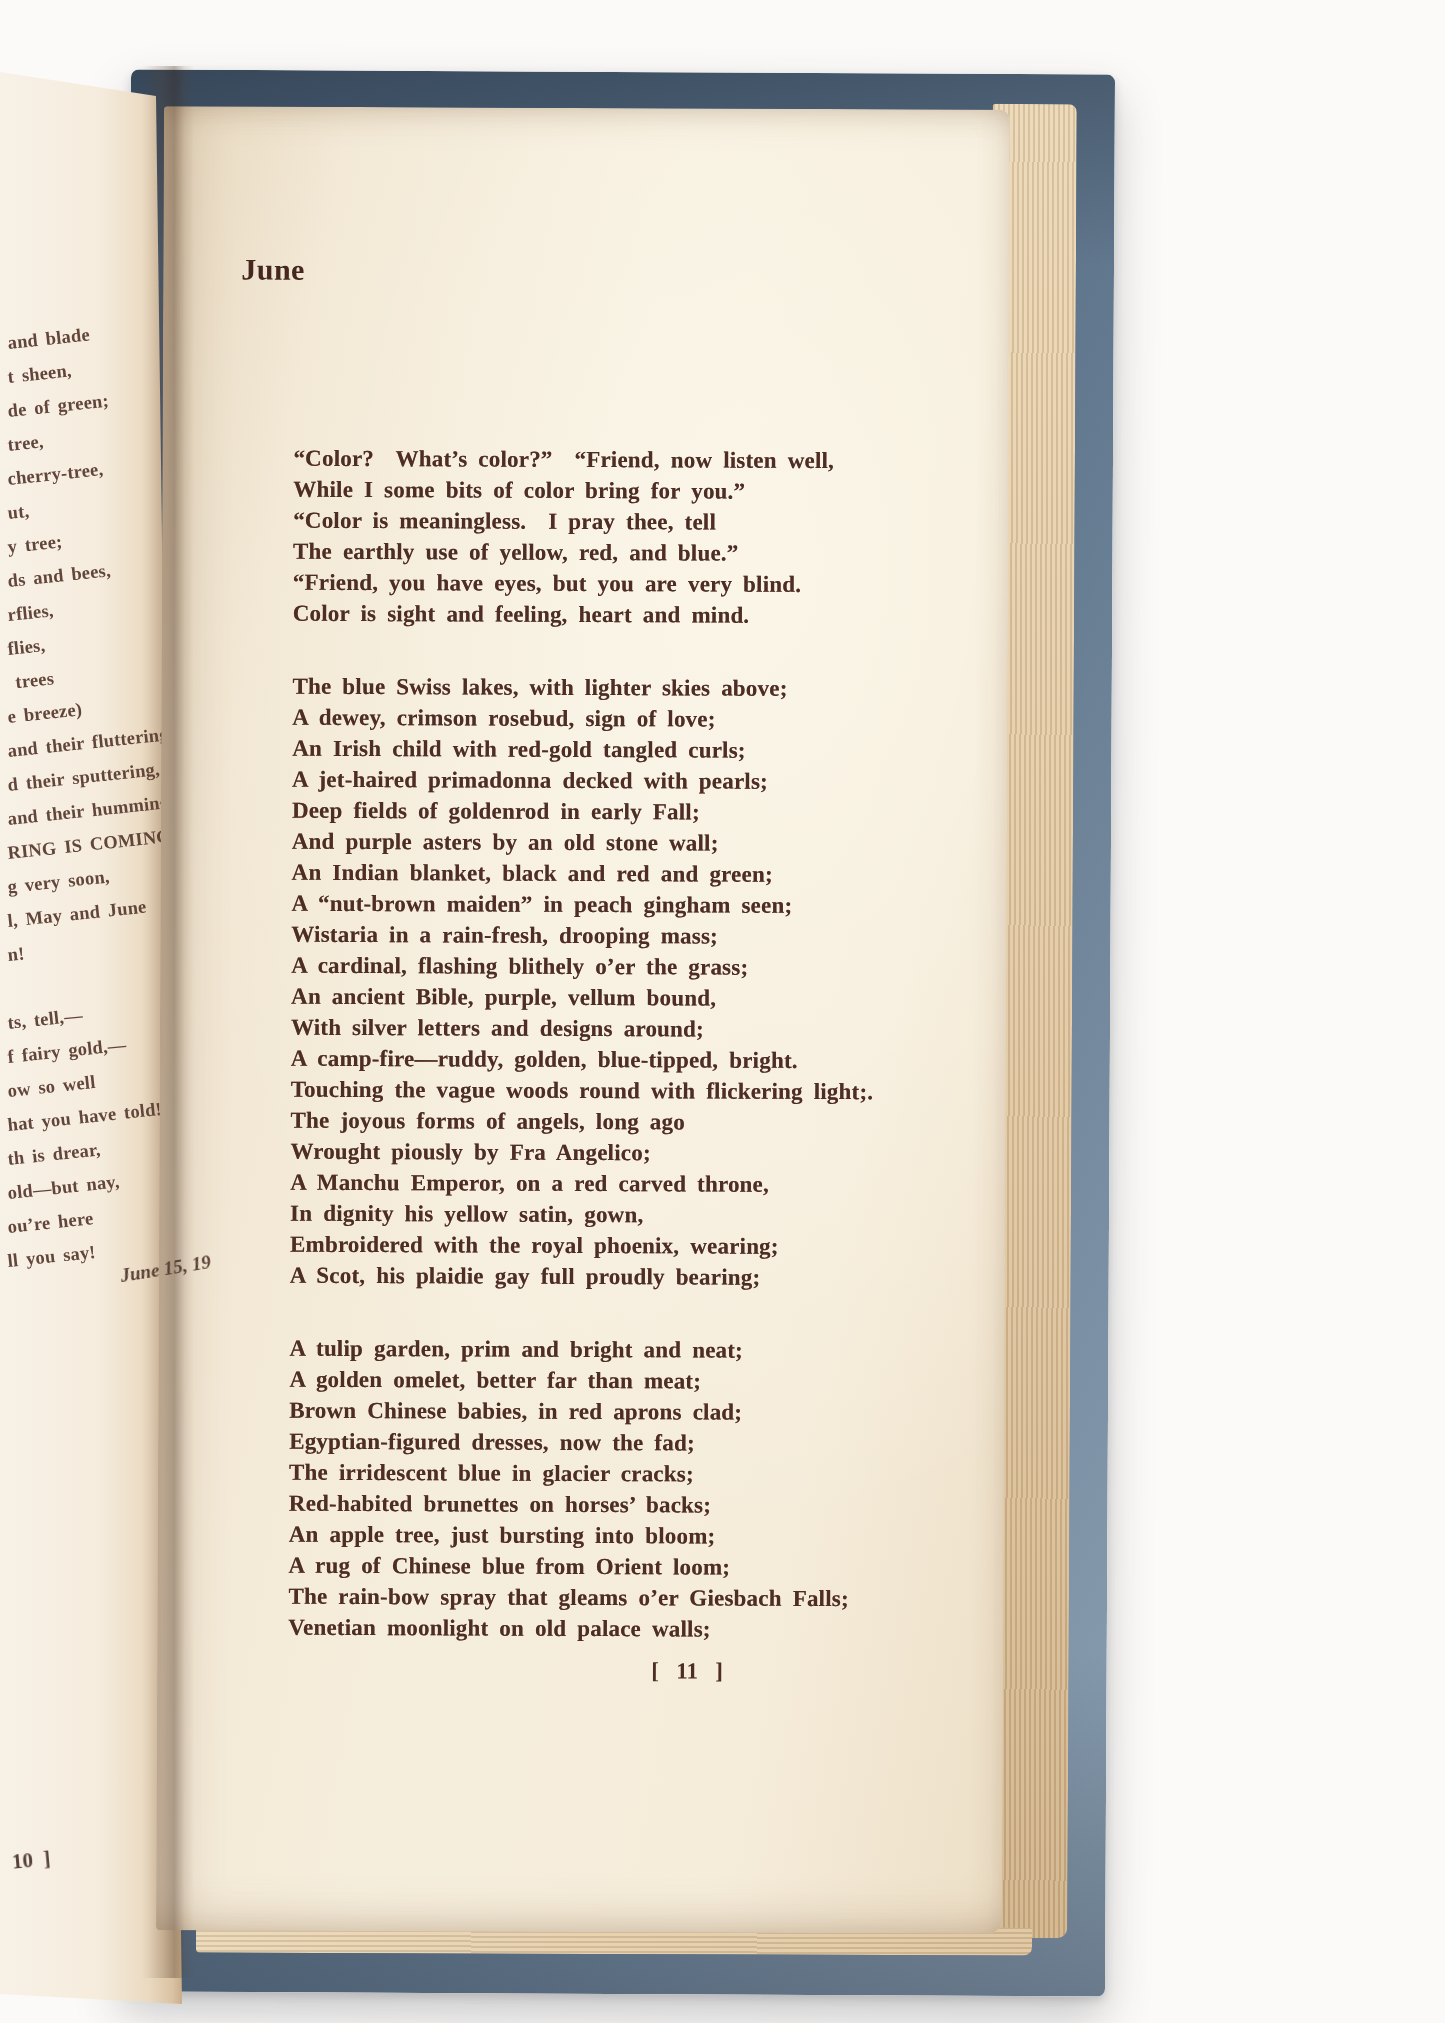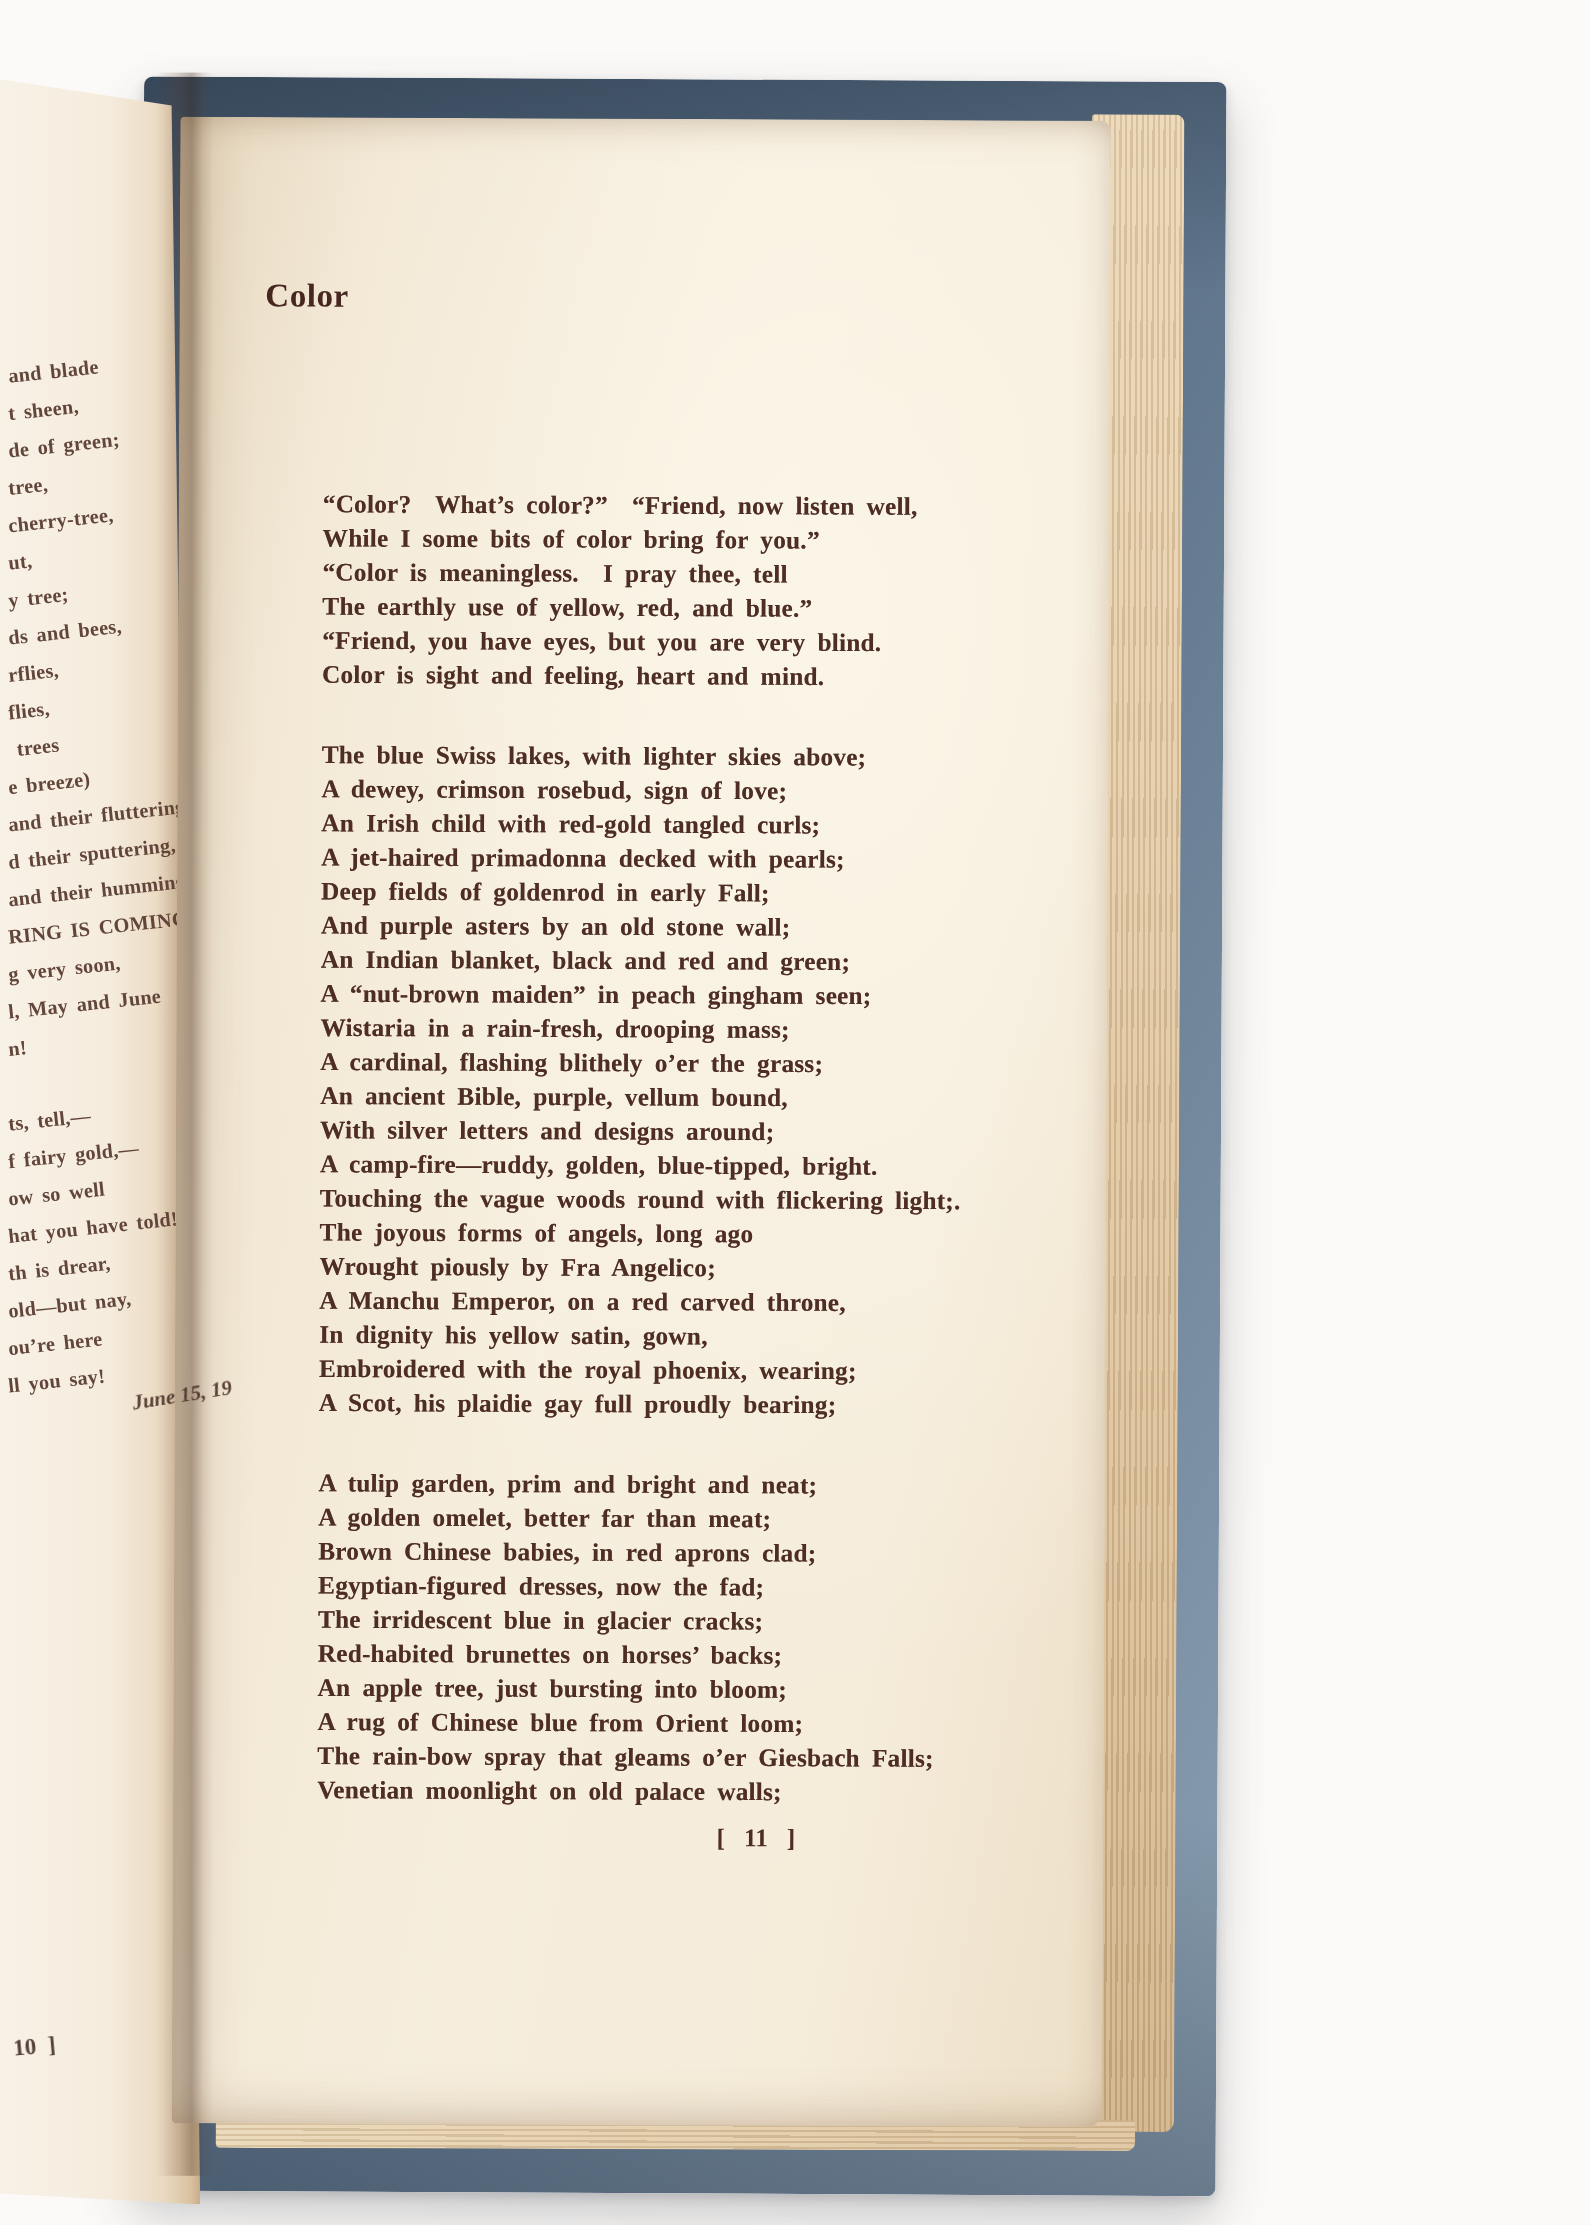--- a/index.html
+++ b/index.html
@@ -146,21 +146,21 @@
         <div class="frag-line">old—but nay,</div>
         <div class="frag-line">ou’re here</div>
         <div class="frag-line">ll you say!</div>
       </div>
     <div class="left-folio">10  ]</div>
   </div>
 
   <div class="date-note">June 15, 19</div>
 
   <div class="right-page">
-    <h1 class="poem-title">Color</h1>
+    <h1 class="poem-title">June</h1>
 
     <div class="poem">
       <div class="stanza">
           <div class="poem-line">“Color?  What’s color?”  “Friend, now listen well,</div>
           <div class="poem-line">While I some bits of color bring for you.”</div>
           <div class="poem-line">“Color is meaningless.  I pray thee, tell</div>
           <div class="poem-line">The earthly use of yellow, red, and blue.”</div>
           <div class="poem-line">“Friend, you have eyes, but you are very blind.</div>
           <div class="poem-line">Color is sight and feeling, heart and mind.</div>
         </div>

